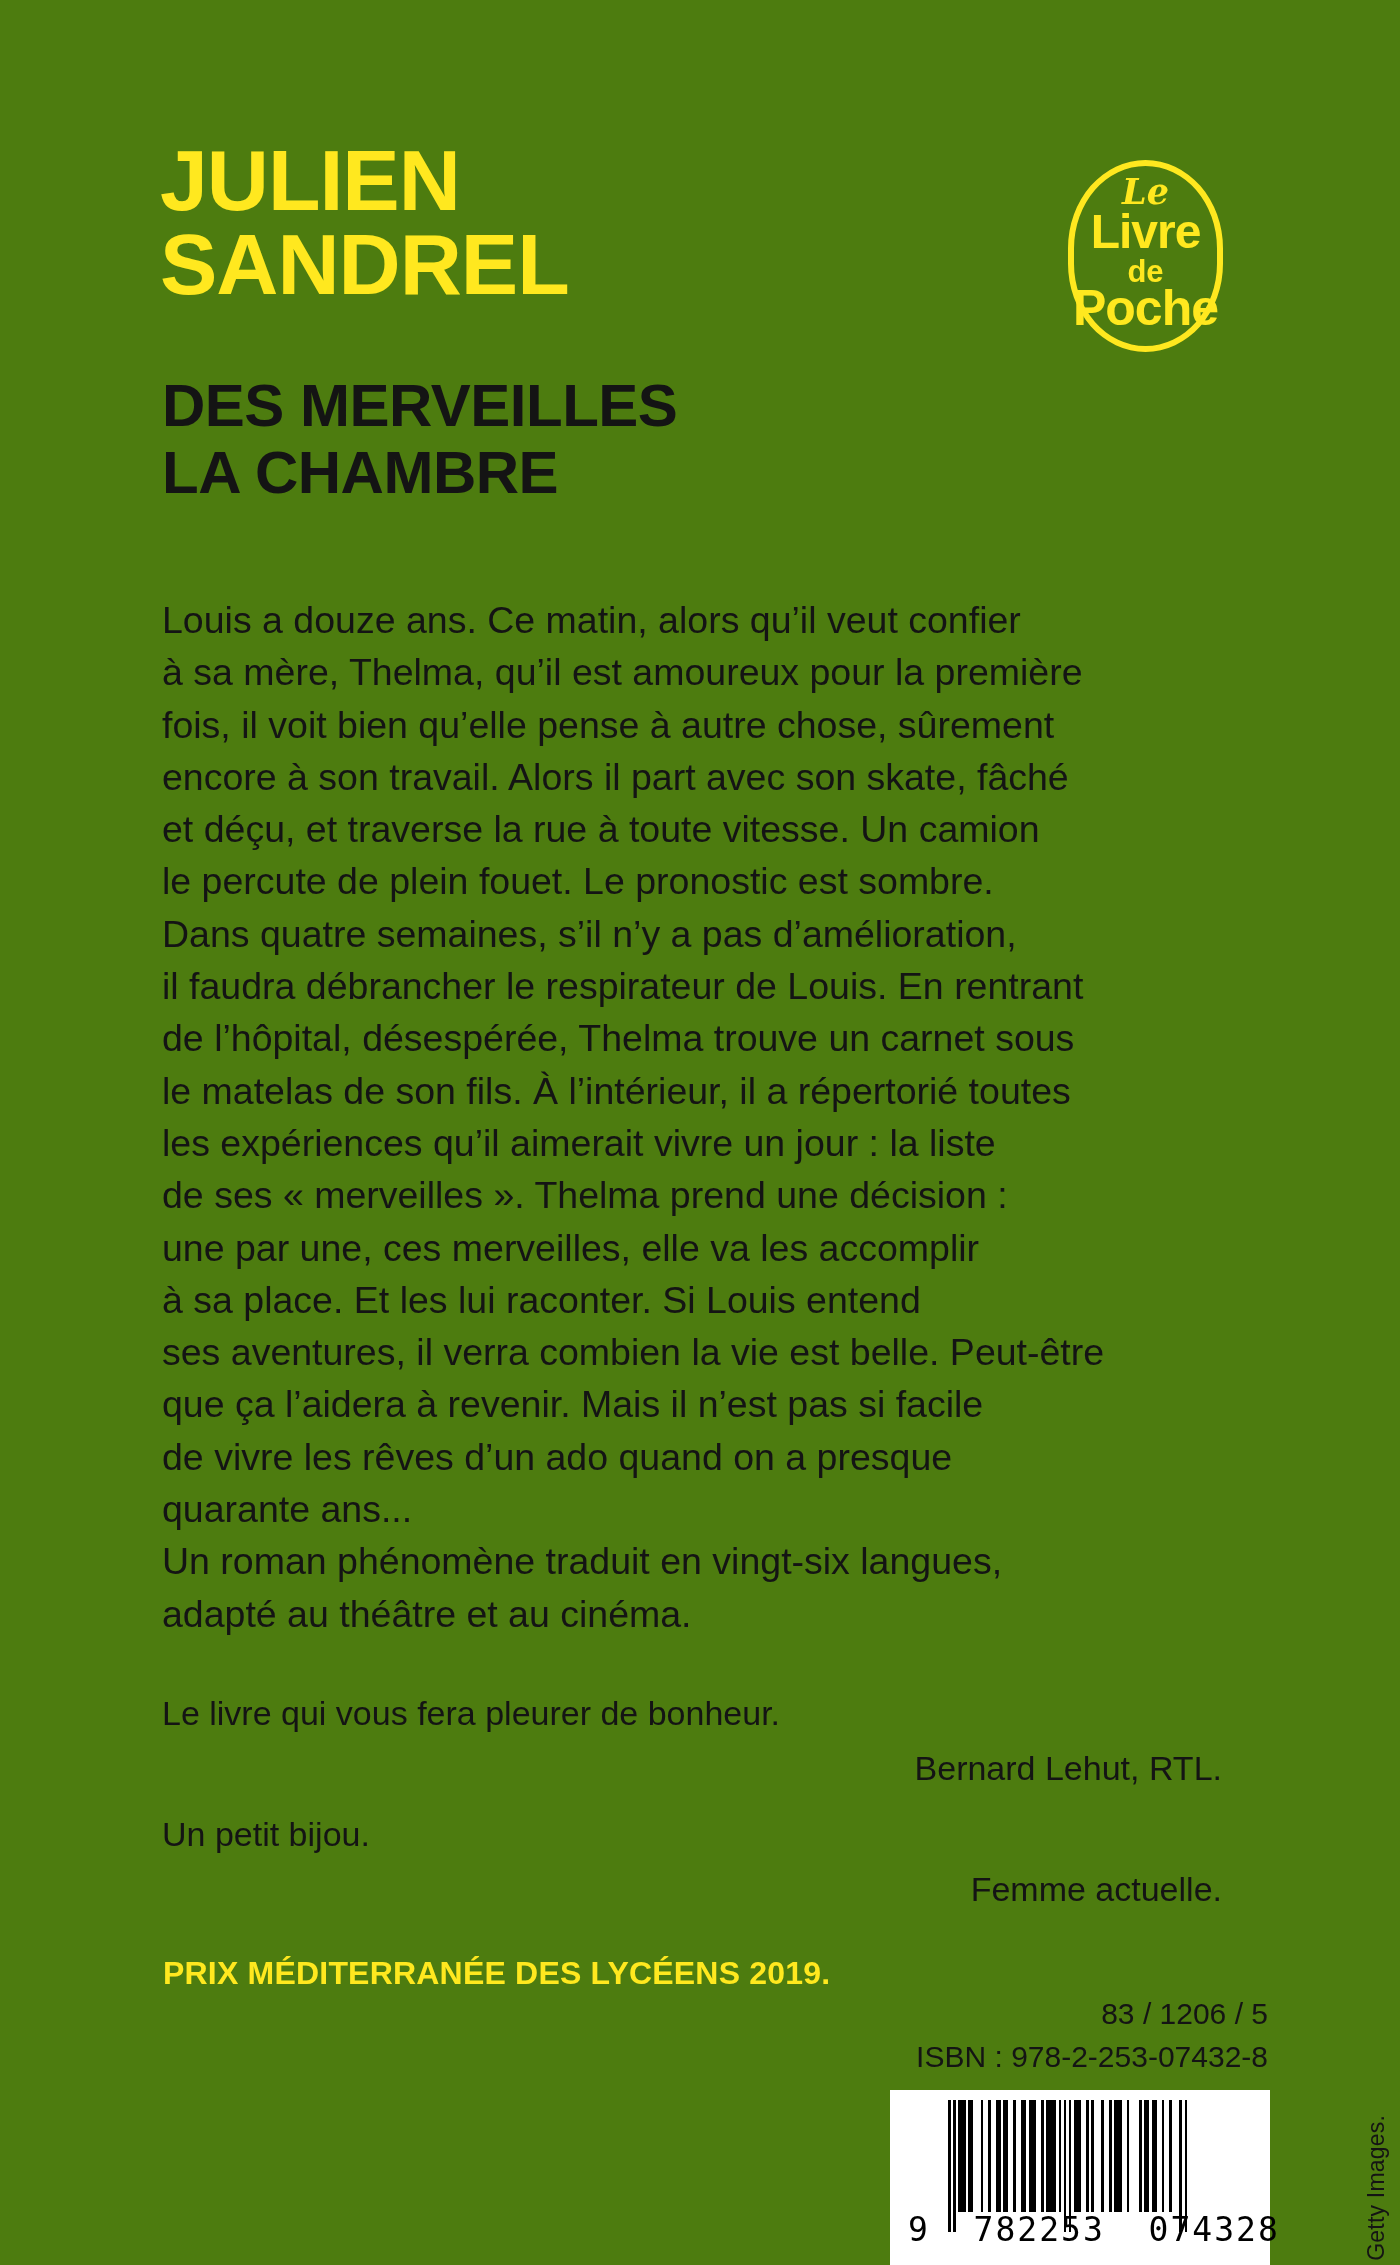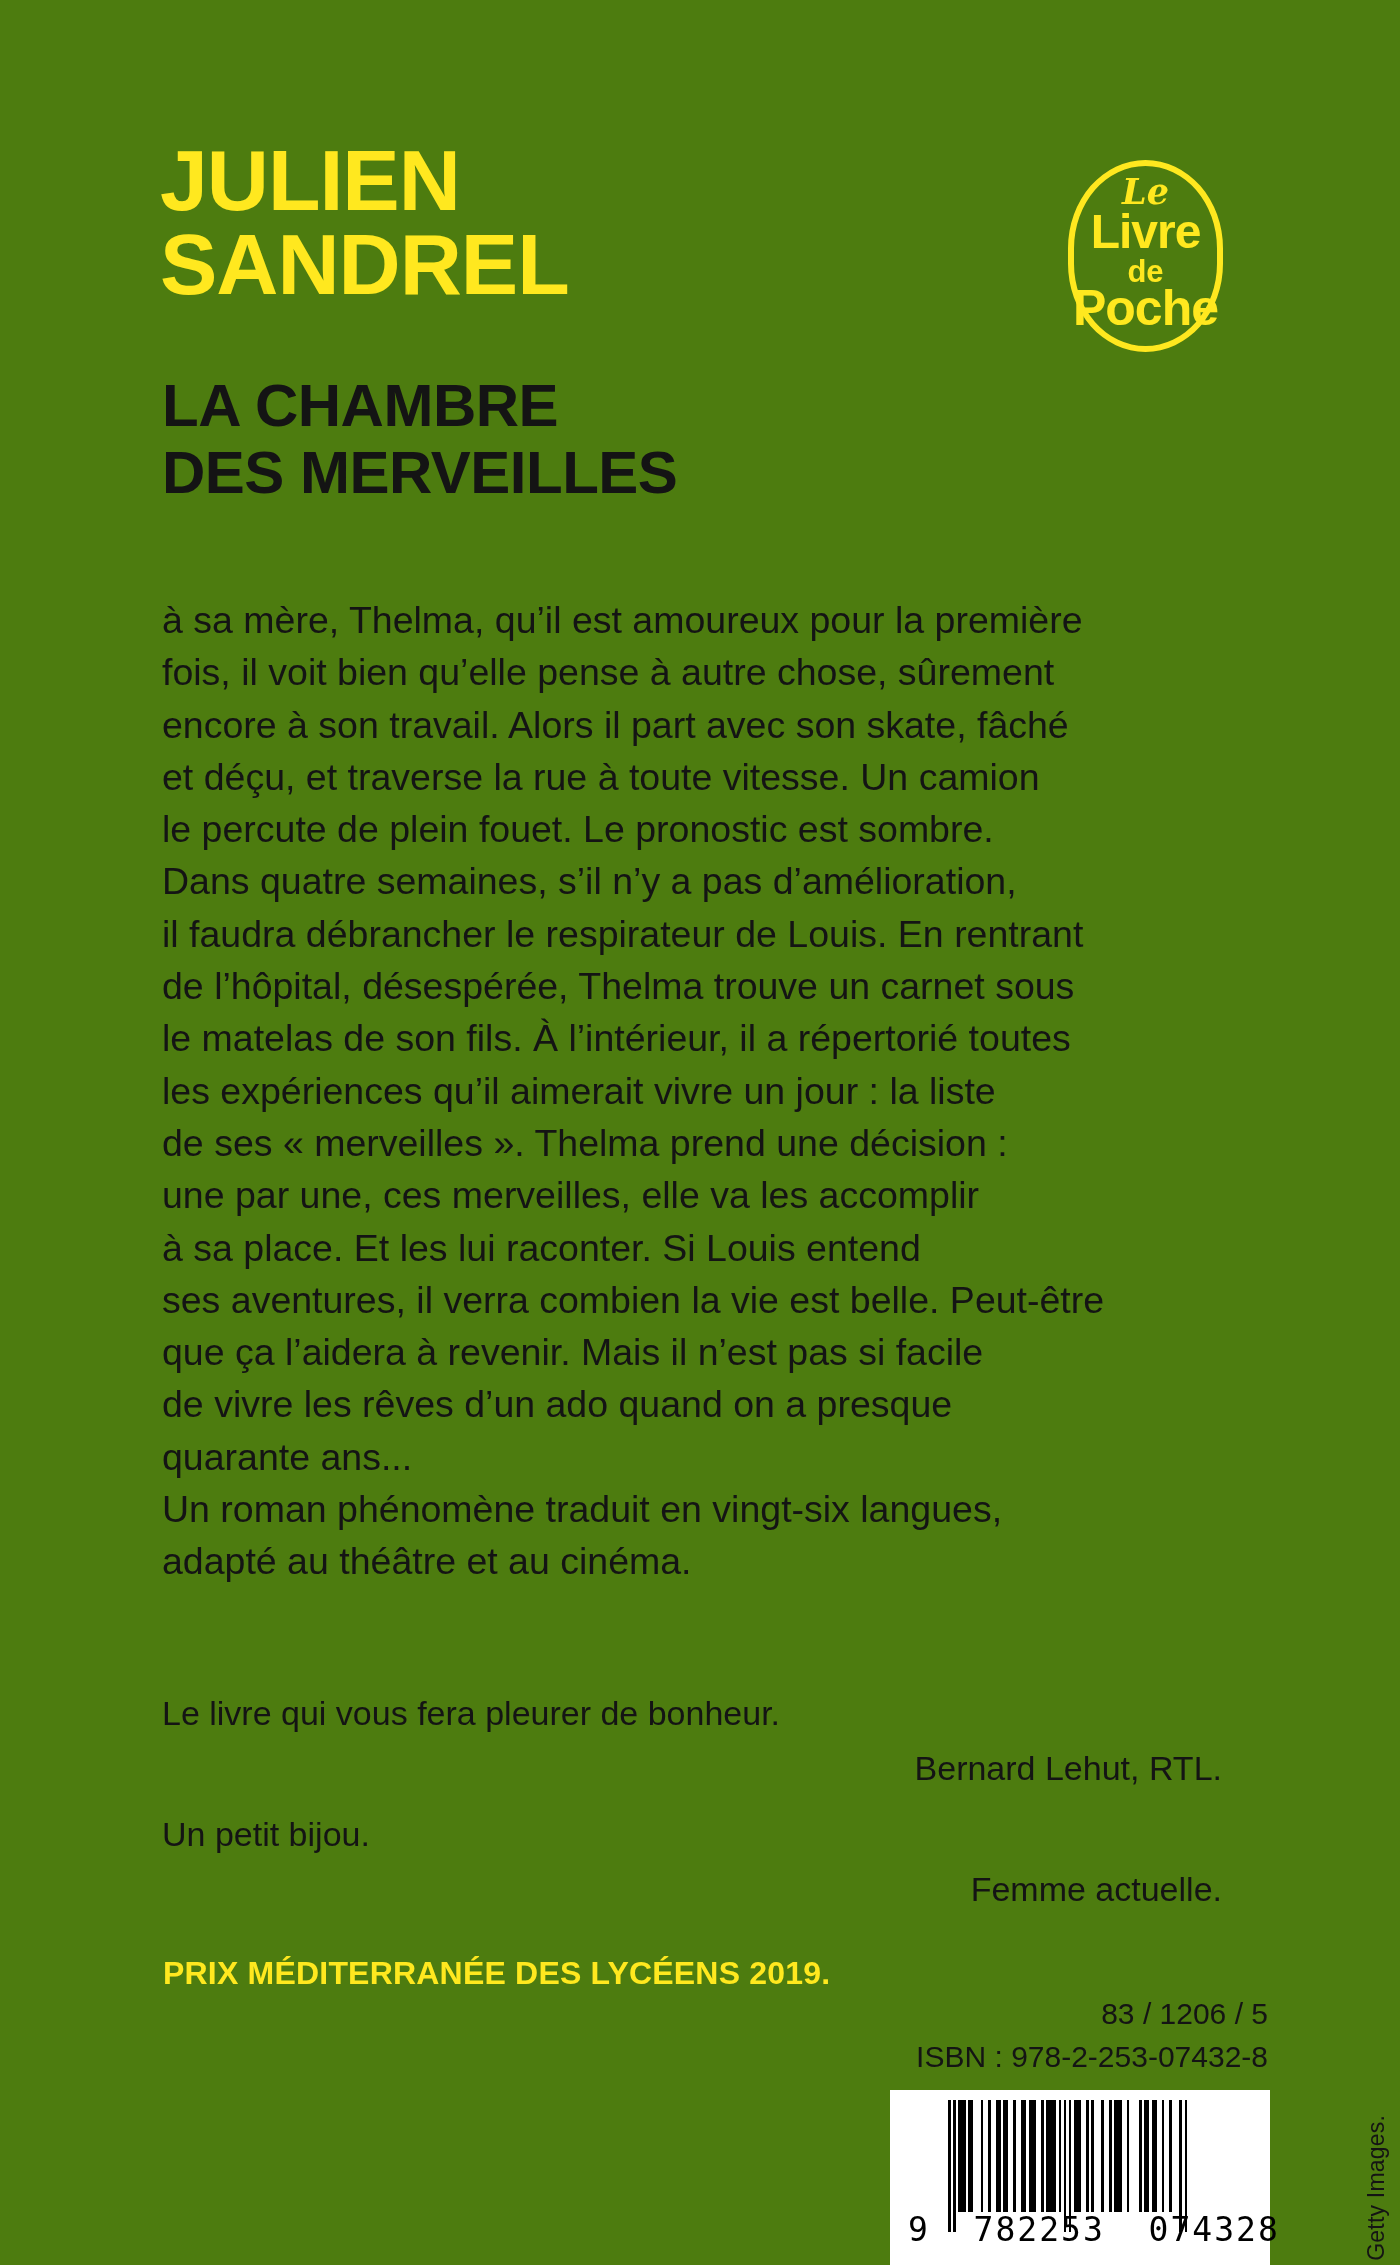--- a/index.html
+++ b/index.html
@@ -235,25 +235,26 @@
 
   <div class="logo">
     <div class="logo-oval"></div>
     <div class="logo-le">Le</div>
     <div class="logo-livre">Livre</div>
     <div class="logo-de">de</div>
     <div class="logo-poche">Poche</div>
   </div>
 
   <div class="title">
+    <span class="line">DES MERVEILLES</span>
     <span class="line">LA CHAMBRE</span>
-    <span class="line">DES MERVEILLES</span>
   </div>
 
   <div class="blurb" id="blurb">
+      <span class="line">Louis a douze ans. Ce matin, alors qu’il veut confier</span>
       <span class="line">à sa mère, Thelma, qu’il est amoureux pour la première</span>
       <span class="line">fois, il voit bien qu’elle pense à autre chose, sûrement</span>
       <span class="line">encore à son travail. Alors il part avec son skate, fâché</span>
       <span class="line">et déçu, et traverse la rue à toute vitesse. Un camion</span>
       <span class="line">le percute de plein fouet. Le pronostic est sombre.</span>
       <span class="line">Dans quatre semaines, s’il n’y a pas d’amélioration,</span>
       <span class="line">il faudra débrancher le respirateur de Louis. En rentrant</span>
       <span class="line">de l’hôpital, désespérée, Thelma trouve un carnet sous</span>
       <span class="line">le matelas de son fils. À l’intérieur, il a répertorié toutes</span>
       <span class="line">les expériences qu’il aimerait vivre un jour : la liste</span>

